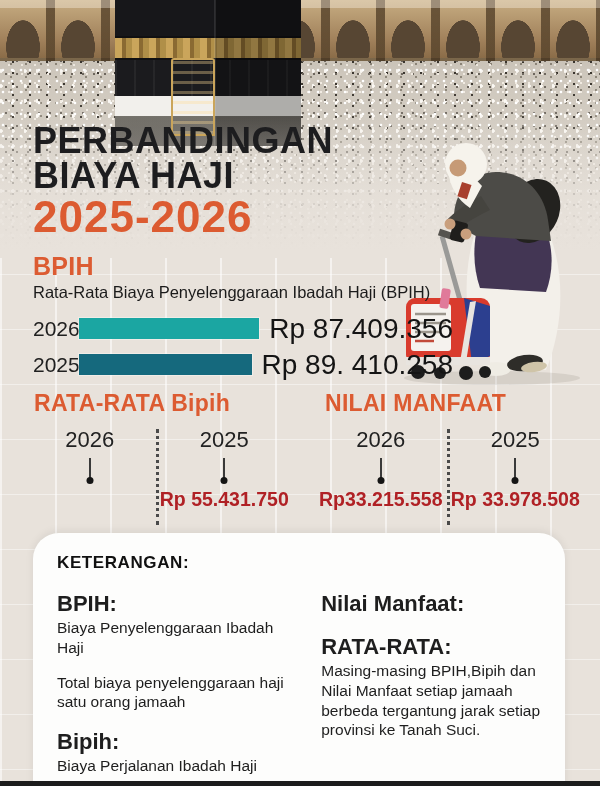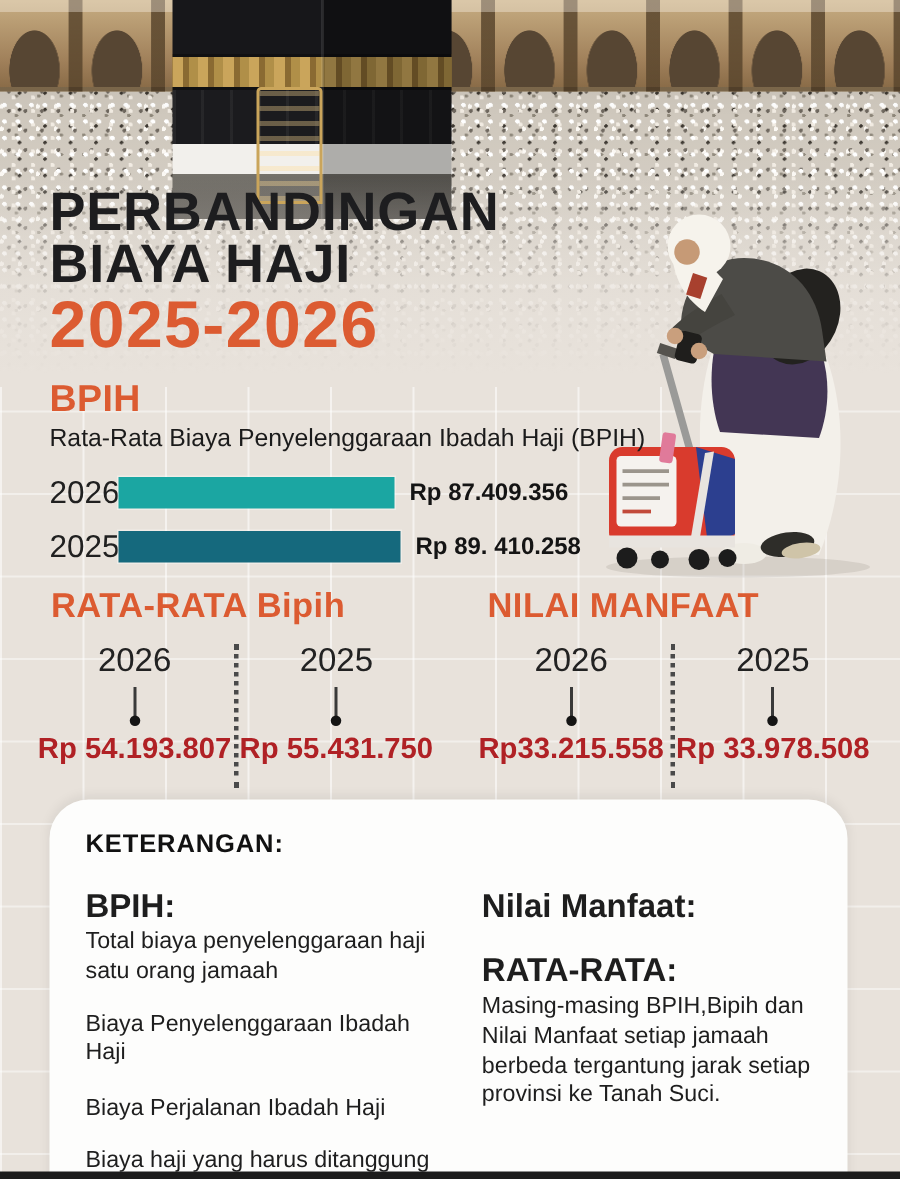--- a/index.html
+++ b/index.html
@@ -66,21 +66,21 @@
   .title .t3{font-size:44px;color:var(--orange);margin-top:3px;letter-spacing:1px;}
 
   
   .bpih{position:absolute;left:33px;top:252px;z-index:3;width:420px;}
   .bpih h2{margin:0;font-size:25px;color:var(--orange);letter-spacing:.3px;}
   .bpih .sub{margin:2px 0 0;font-size:16.5px;color:#1b1b1b;}
   .bar-rows{margin-top:16px;}
   .bar-row{display:flex;align-items:center;height:21px;margin-bottom:15px;}
   .bar-year{width:46px;font-size:21px;color:#202020;}
   .bar{height:21px;margin-right:10px;box-shadow:0 0 0 1px rgba(255,255,255,.35);}
-  .bar-value{font-size:16px;font-weight:bold;color:#141414;white-space:nowrap;}
+  .bar-value{font-size:28px;font-weight:normal;color:#141414;white-space:nowrap;}
 
   
   .avg{position:absolute;top:390px;z-index:3;}
   .avg.g1{left:24px;width:266px;}
   .avg.g2{left:315px;width:266px;}
   .avg h3{margin:0 0 10px;padding-left:10px;font-size:23px;color:var(--orange);letter-spacing:.3px;}
   .avg-cols{display:flex;align-items:stretch;}
   .avg-col{flex:1;text-align:center;}
   .avg-year{display:block;font-size:22px;color:#222;}
   .down-arrow{width:2px;height:20px;background:#3a3a3a;margin:5px auto 10px;position:relative;}
@@ -194,21 +194,20 @@
       </div>
     </div>
   </div>
 
   <div class="avg g1">
     <h3>RATA-RATA Bipih</h3>
     <div class="avg-cols">
       <div class="avg-col">
         <span class="avg-year">2026</span>
         <div class="down-arrow"></div>
-        <span class="avg-value">Rp 54.193.807</span>
       </div>
       <div class="dotted-divider"></div>
       <div class="avg-col">
         <span class="avg-year">2025</span>
         <div class="down-arrow"></div>
         <span class="avg-value">Rp 55.431.750</span>
       </div>
     </div>
   </div>
 
@@ -228,24 +227,25 @@
       </div>
     </div>
   </div>
 
   <div class="card">
     <h4>KETERANGAN:</h4>
     <div class="ket-cols">
       <div class="ket-col">
         <div class="ket-block">
           <div class="ket-term">BPIH:</div>
+          <p>Biaya Penyelenggaraan Ibadah Haji</p>
           <p>Total biaya penyelenggaraan haji satu orang jamaah</p>
-          <p>Biaya Penyelenggaraan Ibadah Haji</p>
-        </div>
-        <div class="ket-block">
+        </div>
+        <div class="ket-block">
+          <div class="ket-term">Bipih:</div>
           <p>Biaya Perjalanan Ibadah Haji</p>
           <p>Biaya haji yang harus ditanggung setiap orang jamaah</p>
         </div>
       </div>
       <div class="ket-col right">
         <div class="ket-block">
           <div class="ket-term">Nilai Manfaat:</div>
         </div>
         <div class="ket-block">
           <div class="ket-term">RATA-RATA:</div>

